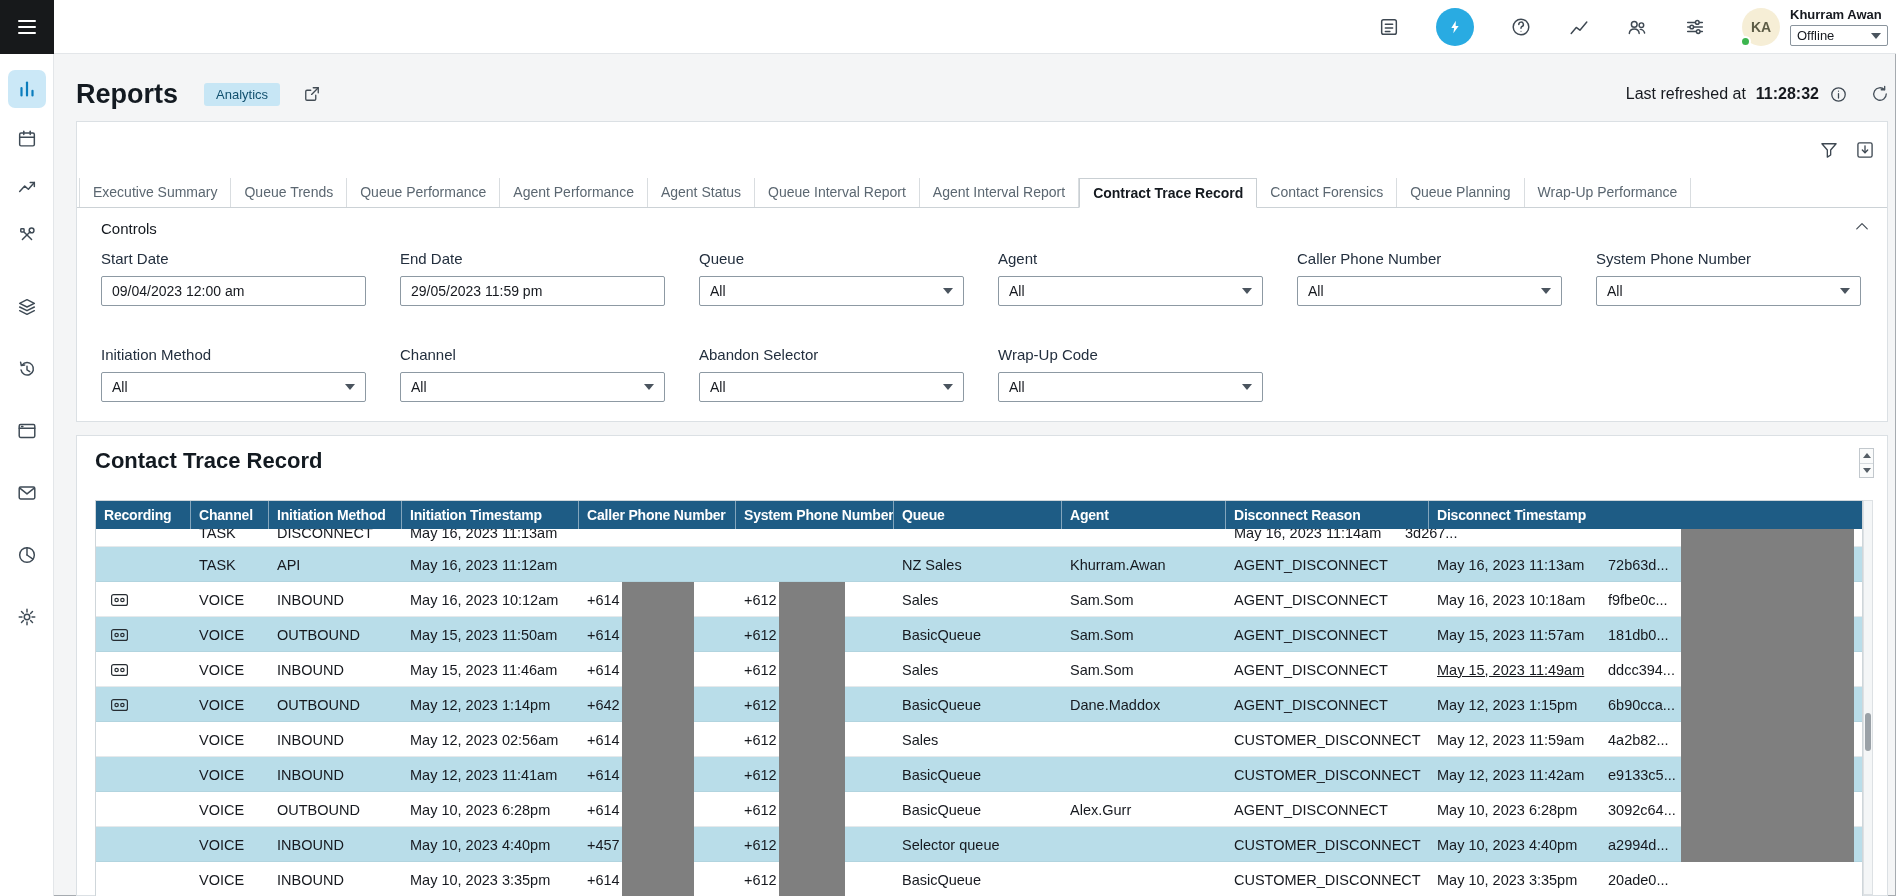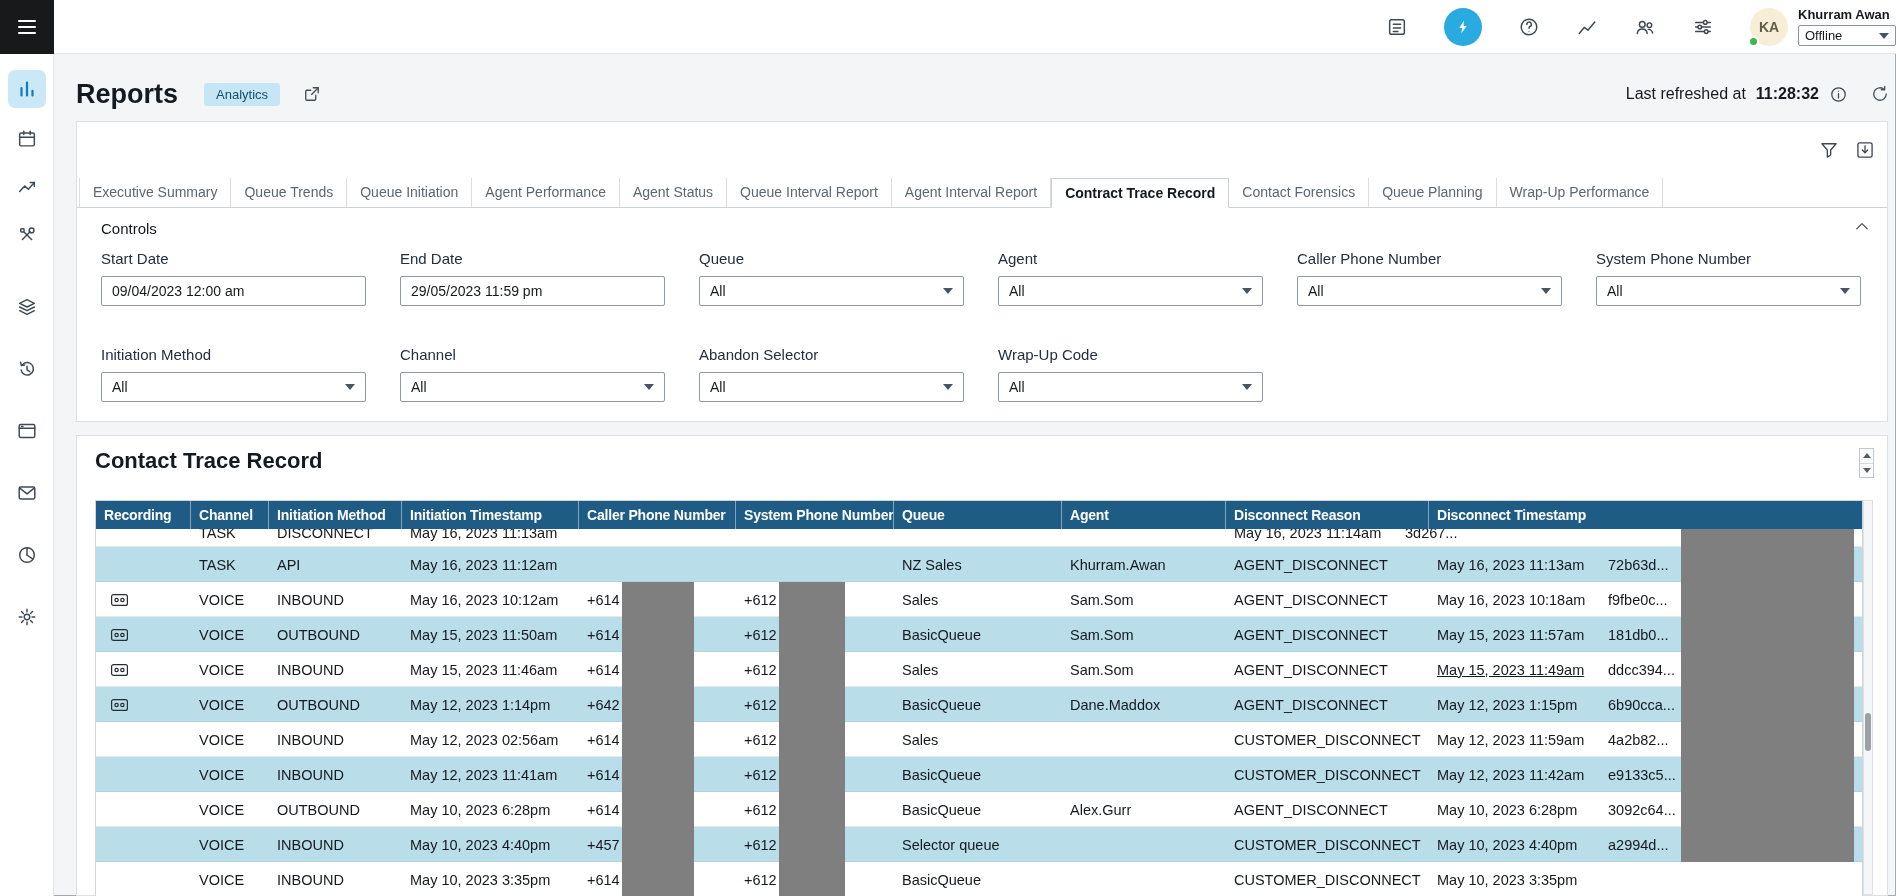--- a/index.html
+++ b/index.html
@@ -6,21 +6,21 @@
 html,body{width:1896px;height:896px}
 body{position:relative;overflow:hidden;background:#f4f5f6;color:#16191f;
   font-family:"Liberation Sans","DejaVu Sans",sans-serif;box-shadow:inset 0 0 0 1px #a6abb0}
 svg.si{fill:none;stroke:currentColor;stroke-width:1.6;stroke-linecap:round;stroke-linejoin:round;display:block}
 
 
 .topbar{position:absolute;left:0;top:0;right:0;height:54px;background:#fff;border-bottom:1px solid #e3e6e9;display:flex;align-items:center;z-index:6}
 .menu-box{width:54px;height:54px;background:#17191b;display:flex;align-items:center;justify-content:center;cursor:pointer;flex:none}
 .hamburger{display:flex;flex-direction:column;gap:4px}
 .hamburger span{width:18px;height:2px;background:#fff;border-radius:1px}
-.topbar-right{margin-left:auto;display:flex;align-items:center;gap:36px;}
+.topbar-right{margin-left:auto;display:flex;align-items:center;gap:36px;padding-right:8px}
 .tbicon{display:inline-flex;cursor:pointer;color:#3e4852}
 .flash-circle{width:38px;height:38px;border-radius:50%;background:var(--accent-blue,#29abe2);display:flex;align-items:center;justify-content:center;cursor:pointer;flex:none}
 .user-area{display:flex;align-items:center;gap:10px}
 .avatar-wrap{position:relative;width:38px;height:38px;flex:none}
 .avatar-circle{width:38px;height:38px;border-radius:50%;background:#f6eed6;color:#5d5c46;font-size:14px;font-weight:bold;display:flex;align-items:center;justify-content:center}
 .status-dot{position:absolute;left:-2px;bottom:-1px;width:11px;height:11px;border-radius:50%;background:#3cb54e;border:2px solid #fff}
 .user-block{display:flex;flex-direction:column;gap:3px}
 .user-name{font-size:13px;font-weight:bold;color:#16191f}
 .user-status{width:98px;height:21px;border:1px solid #8a949d;border-radius:2px;background:#fff;display:flex;align-items:center;justify-content:space-between;padding:0 6px;font-size:13px;cursor:pointer}
 .sel-caret{width:0;height:0;border-left:5px solid transparent;border-right:5px solid transparent;border-top:6px solid #4a545e;flex:none}
@@ -266,21 +266,21 @@
       <svg class="si" width="20" height="20" viewBox="0 0 24 24">
           <rect x="3.5" y="3.5" width="17" height="17" rx="2"></rect>
           <line x1="12" y1="7" x2="12" y2="15"></line>
           <polyline points="8.8,12 12,15.3 15.2,12"></polyline>
         </svg>
     </span>
   </div>
   <div class="tabs" data-name="tabs-row">
       <div class="tab" data-name="tab-executive-summary">Executive Summary</div>
       <div class="tab" data-name="tab-queue-trends">Queue Trends</div>
-      <div class="tab" data-name="tab-queue-performance">Queue Initiation</div>
+      <div class="tab" data-name="tab-queue-performance">Queue Performance</div>
       <div class="tab" data-name="tab-agent-performance">Agent Performance</div>
       <div class="tab" data-name="tab-agent-status">Agent Status</div>
       <div class="tab" data-name="tab-queue-interval-report">Queue Interval Report</div>
       <div class="tab" data-name="tab-agent-interval-report">Agent Interval Report</div>
       <div class="tab active" data-name="tab-contract-trace-record">Contract Trace Record</div>
       <div class="tab" data-name="tab-contact-forensics">Contact Forensics</div>
       <div class="tab" data-name="tab-queue-planning">Queue Planning</div>
       <div class="tab" data-name="tab-wrap-up-performance">Wrap-Up Performance</div>
     </div>
   <div class="controls-header" data-name="controls-title">Controls</div>
@@ -544,20 +544,21 @@
           <div class="td" data-name="cell-recording" style="width: 95px;"></div>
           <div class="td" data-name="cell-channel" style="width: 78px;">VOICE</div>
           <div class="td" data-name="cell-initiation-method" style="width: 133px;">INBOUND</div>
           <div class="td" data-name="cell-initiation-timestamp" style="width: 177px;">May 10, 2023 3:35pm</div>
           <div class="td" data-name="cell-caller-phone" style="width: 157px;">+614</div>
           <div class="td" data-name="cell-system-phone" style="width: 158px;">+612</div>
           <div class="td" data-name="cell-queue" style="width: 168px;">BasicQueue</div>
           <div class="td" data-name="cell-agent" style="width: 164px;"></div>
           <div class="td" data-name="cell-disconnect-reason" style="width: 203px;">CUSTOMER_DISCONNECT</div>
           <div class="td" data-name="cell-disconnect-timestamp" style="width: 171px;">May 10, 2023 3:35pm</div>
+          <div class="td" data-name="cell-contact-id" style="width: 262px;">20ade0...</div>
         </div>
       </div>
     <div class="redaction" data-name="redaction-overlay-caller-phone" style="left:526px;top:81px;width:72px;height:316px"></div>
     <div class="redaction" data-name="redaction-overlay-system-phone" style="left:683px;top:81px;width:66px;height:316px"></div>
     <div class="redaction" data-name="redaction-overlay-contact-id" style="left:1585px;top:28px;width:173px;height:333px"></div>
   </div>
   <div class="vscroll" data-name="table-scrollbar">
     <div class="vthumb" data-name="table-scrollbar-thumb"></div>
   </div>
 </div>

